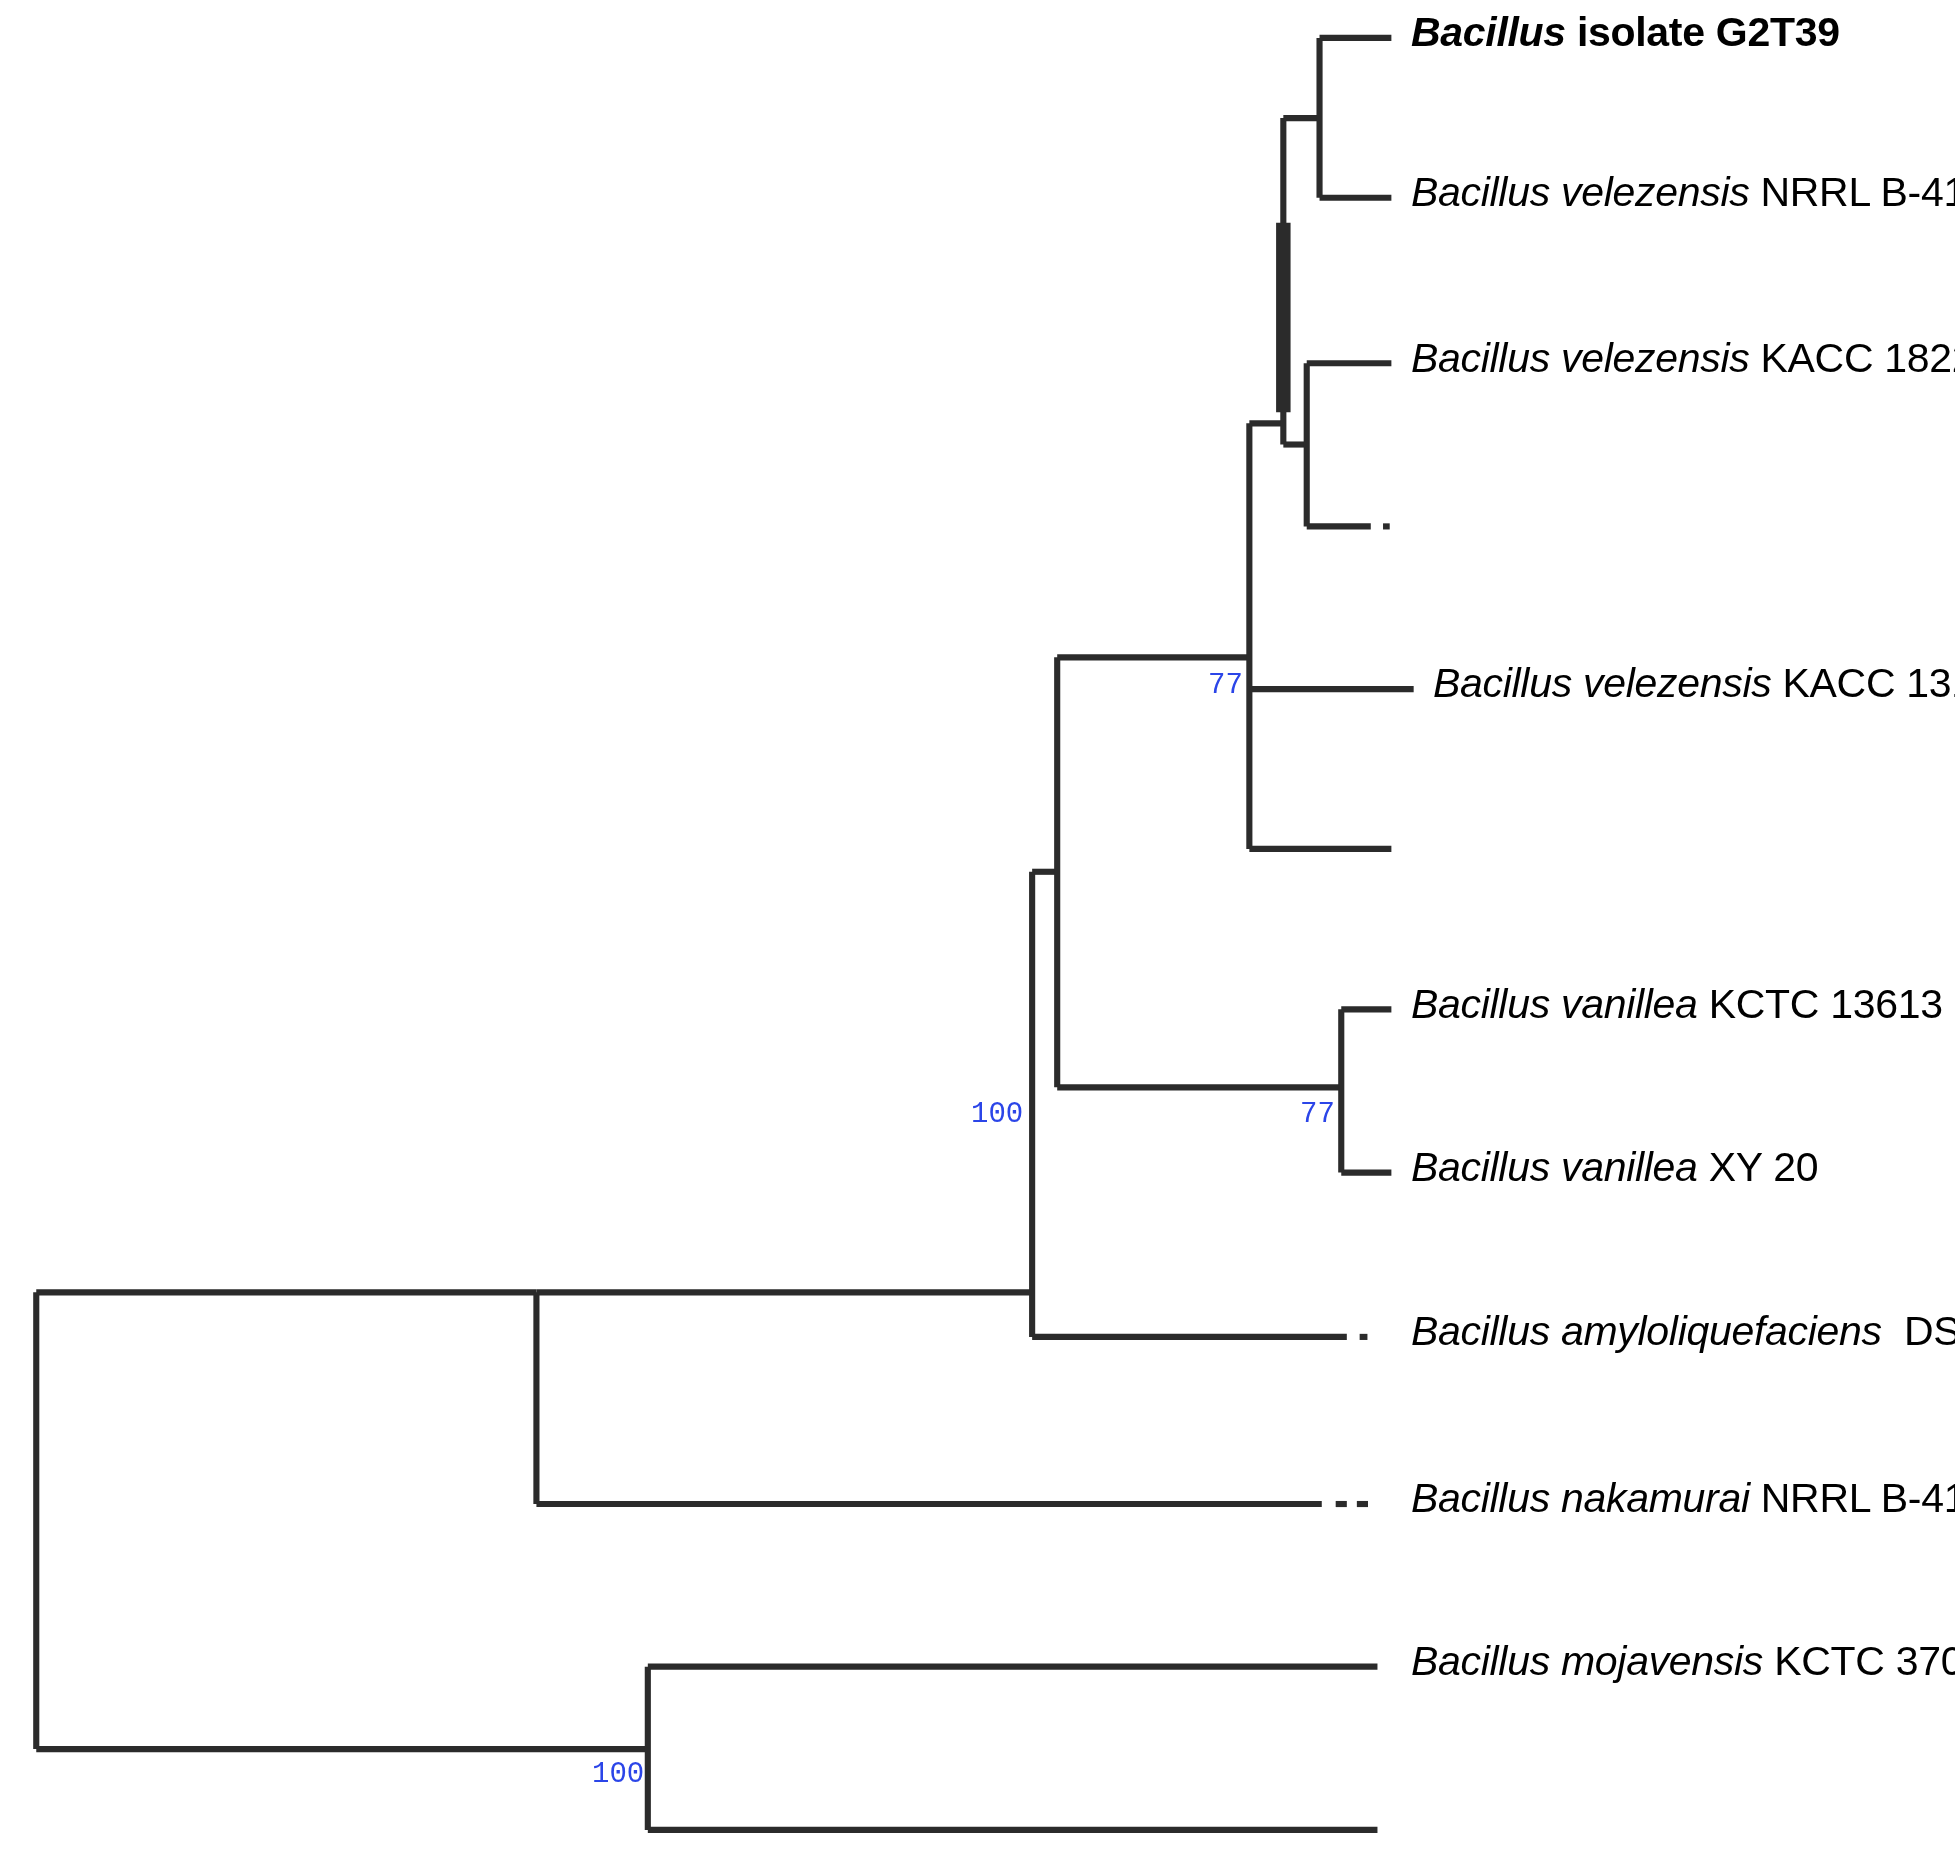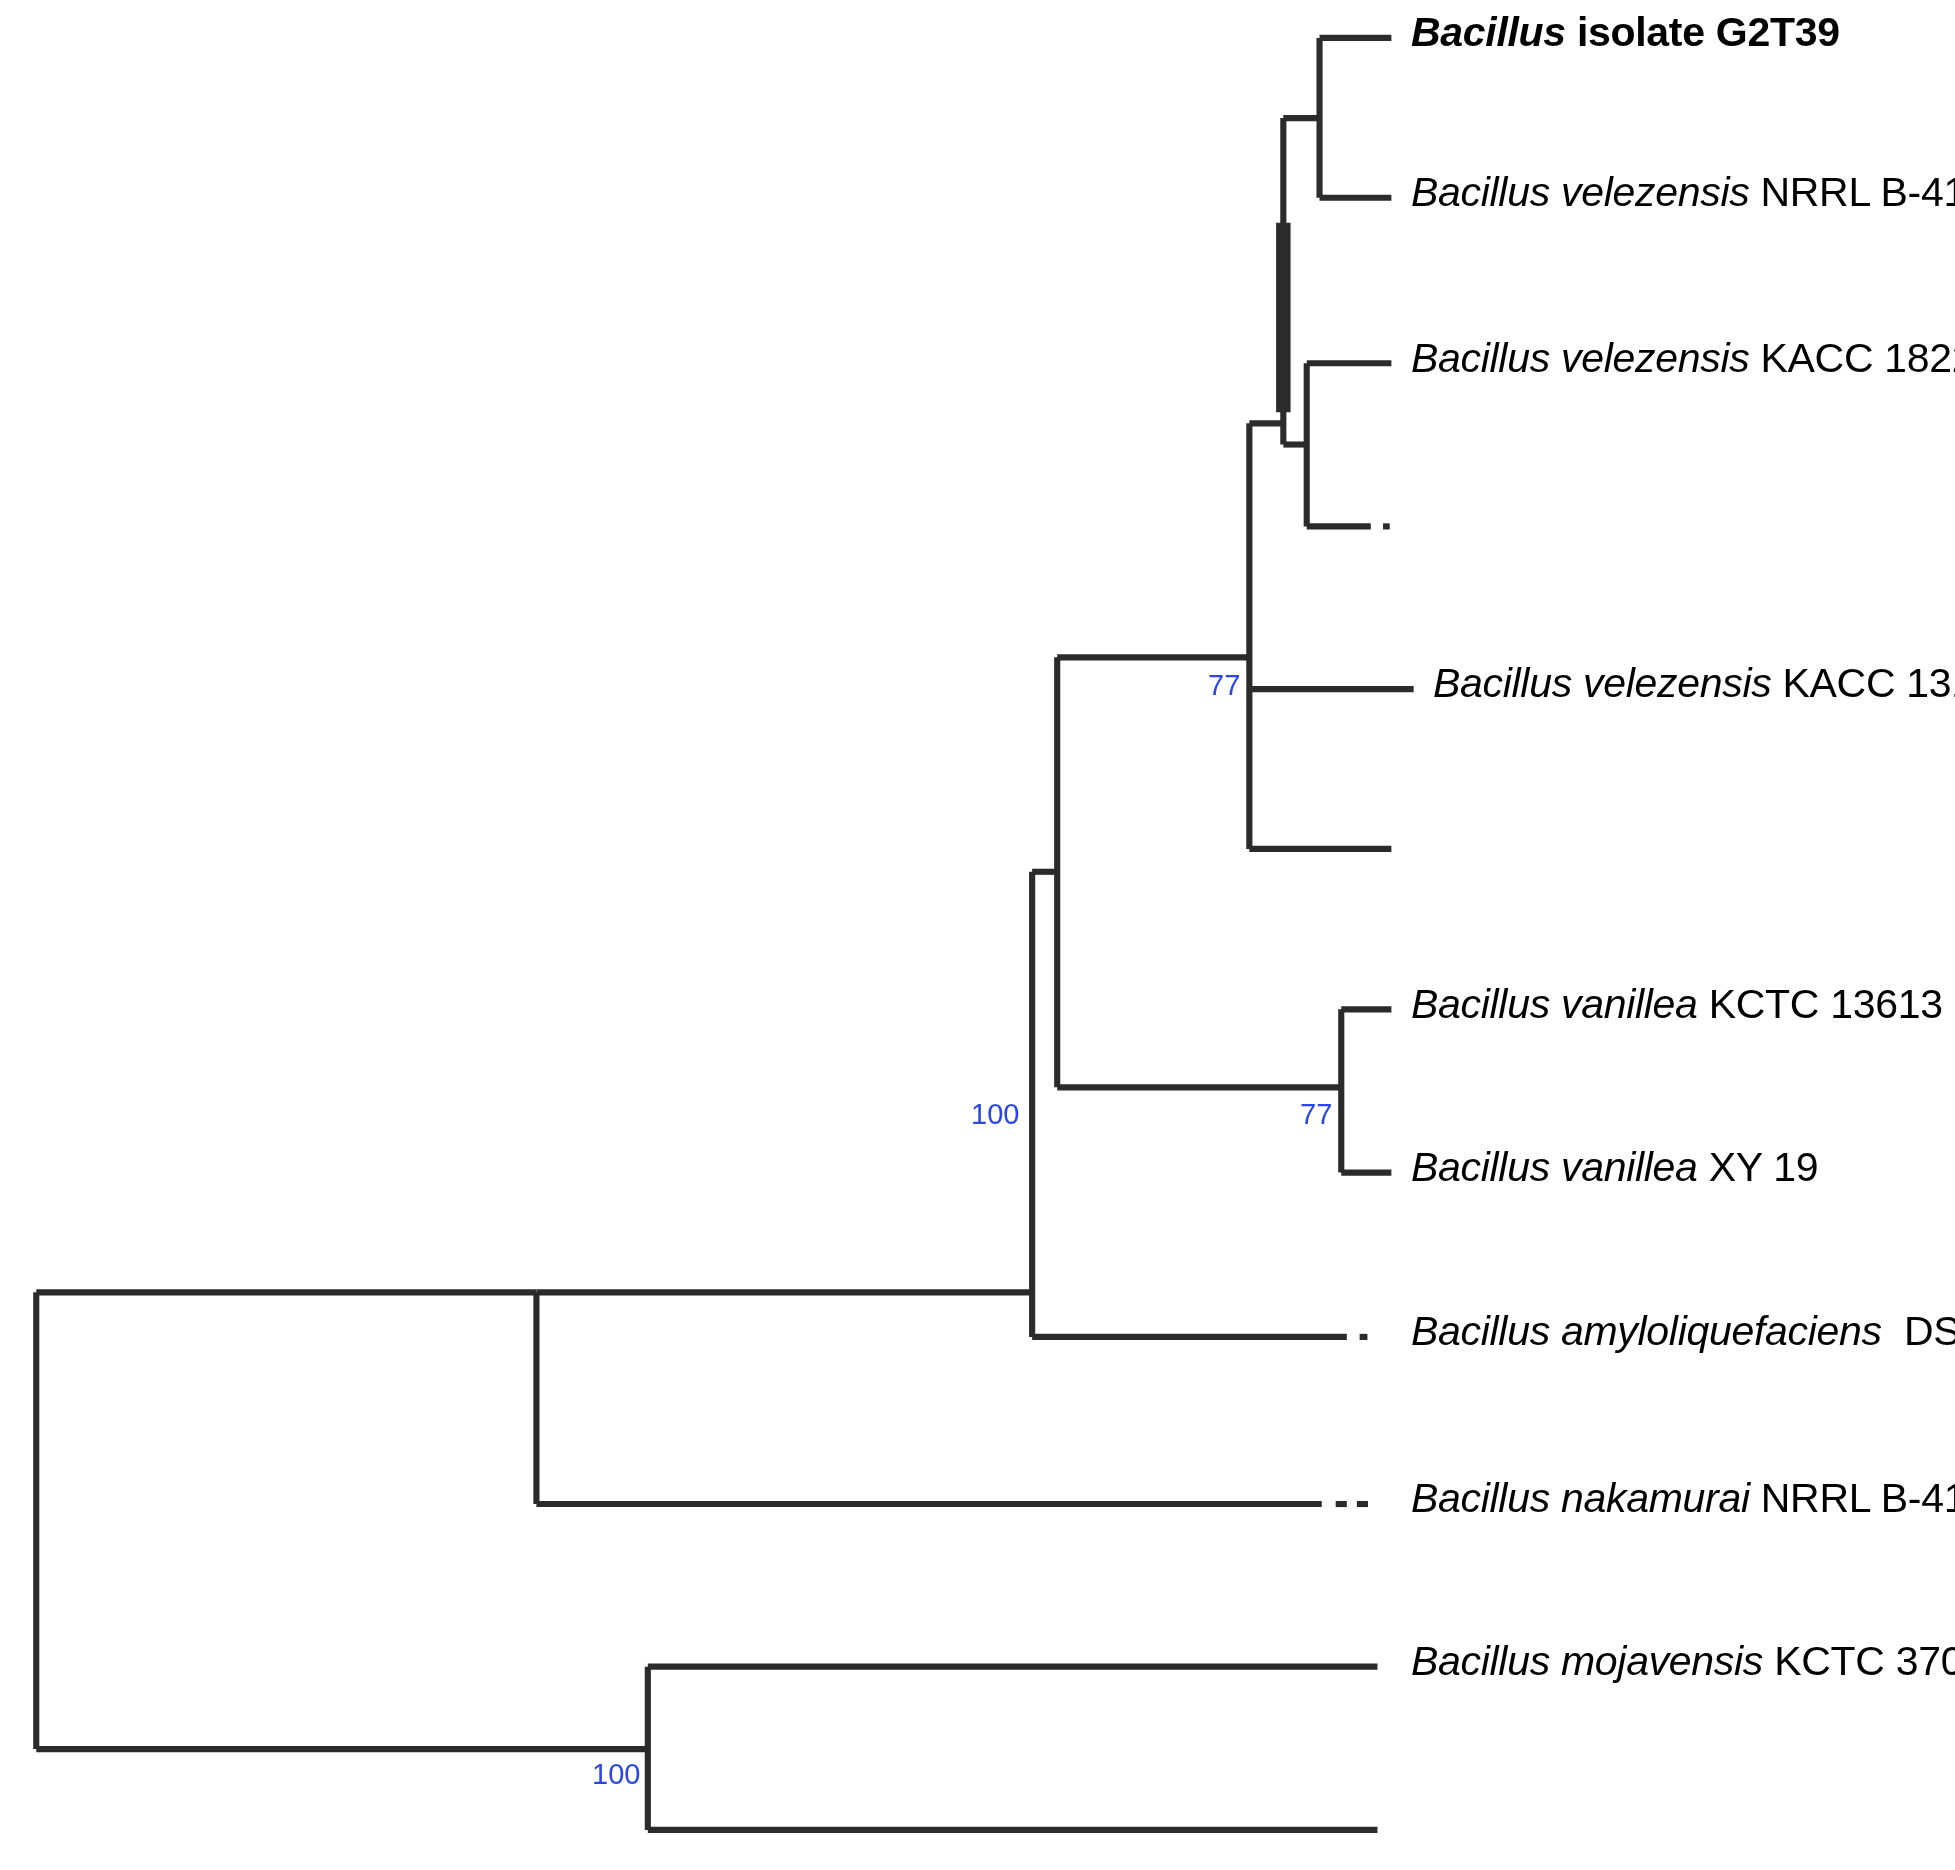--- a/index.html
+++ b/index.html
@@ -39,21 +39,21 @@
     font-style: italic;
   }
   .taxon-label .strain {
     font-style: normal;
   }
   .taxon-label.bold-taxon {
     font-weight: bold;
   }
   .bootstrap-label {
     position: absolute;
-    font-family: Liberation Sans, sans-serif;
+    font-family: Liberation Mono, monospace;
     font-size: 29px;
     color: #2b45e8;
     white-space: pre;
     line-height: 1;
   }
 </style>
 </head>
 <body>
 
 <div id="tree-figure">
@@ -118,21 +118,21 @@
   <div class="taxon-label" style="left:1387px; top:172px;"><span class="genus">Bacillus velezensis</span><span class="strain"> NRRL B-41580</span></div>
 
   <div class="taxon-label" style="left:1387px; top:338px;"><span class="genus">Bacillus velezensis</span><span class="strain"> KACC 18228</span></div>
 
 
   <div class="taxon-label" style="left:1409px; top:663px;"><span class="genus">Bacillus velezensis</span><span class="strain"> KACC 13105</span></div>
 
 
   <div class="taxon-label" style="left:1387px; top:984px;"><span class="genus">Bacillus vanillea</span><span class="strain"> KCTC 13613</span></div>
 
-  <div class="taxon-label" style="left:1387px; top:1147px;"><span class="genus">Bacillus vanillea</span><span class="strain"> XY 19</span></div>
+  <div class="taxon-label" style="left:1387px; top:1147px;"><span class="genus">Bacillus vanillea</span><span class="strain"> XY 20</span></div>
 
   <div class="taxon-label" style="left:1387px; top:1311px;"><span class="genus">Bacillus amyloliquefaciens</span><span class="strain">  DSM 7</span></div>
 
   <div class="taxon-label" style="left:1387px; top:1478px;"><span class="genus">Bacillus nakamurai</span><span class="strain"> NRRL B-41091</span></div>
 
   <div class="taxon-label" style="left:1387px; top:1641px;"><span class="genus">Bacillus mojavensis</span><span class="strain"> KCTC 3706</span></div>
 
 
   <div class="bootstrap-label" style="left:1184px; top:671px;">77</div>
 

